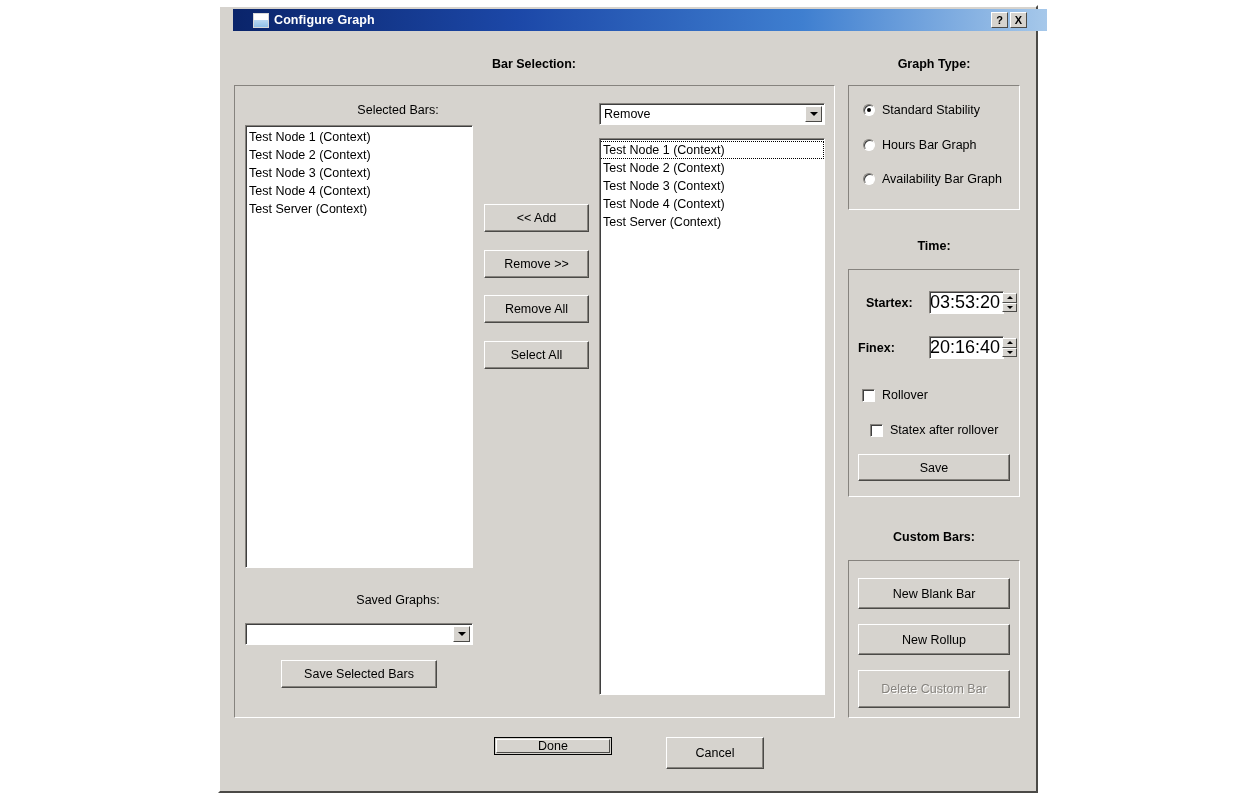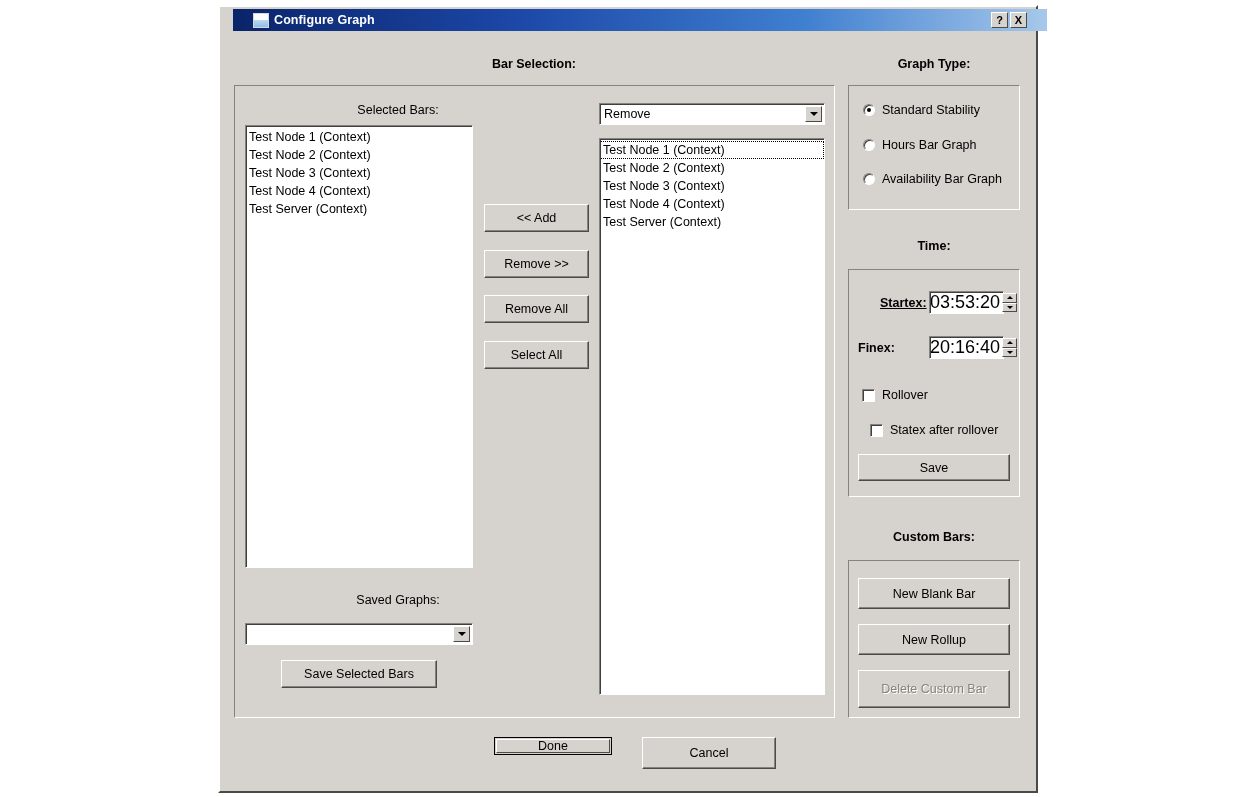--- a/index.html
+++ b/index.html
@@ -422,21 +422,21 @@
   </div>
   <div class="radio-row" style="left:643px; top:165px;">
     <span class="radio-dot"></span>
     <span>Availability Bar Graph</span>
   </div>
 
   <div class="section-title" style="left:626px; top:232px; width:176px;">Time:</div>
 
   <div class="groupbox" style="left:628px; top:262px; width:172px; height:228px;"></div>
 
-  <div class="label bold" style="left:660px; top:289px;text-decoration:underline;">Startex:</div>
+  <div class="label bold" style="left:646px; top:289px;">Startex:</div>
   <div class="spinner" style="left:709px; top:284px; width:75px; height:23px;">
     <div class="spin-text">03:53:20</div>
     <div class="spin-btns">
       <div class="spin-b">
           <div class="tri-up"></div>
         </div>
       <div class="spin-b">
           <div class="tri-dn"></div>
         </div>
     </div>
@@ -471,15 +471,15 @@
   <div class="groupbox" style="left:628px; top:553px; width:172px; height:158px;"></div>
 
   <div class="btn" style="left:638px; top:571px; width:152px; height:31px;">New Blank Bar</div>
   <div class="btn" style="left:638px; top:617px; width:152px; height:31px;">New Rollup</div>
   <div class="btn disabled" style="left:638px; top:663px; width:152px; height:38px;">Delete Custom Bar</div>
 
   <div class="btn default-btn" style="left:274px; top:730px; width:118px; height:18px;">
     <span class="inner"></span>
     <span>Done</span>
   </div>
-  <div class="btn" style="left:422px; top:730px; width:134px; height:32px;">Cancel</div>
+  <div class="btn" style="left:446px; top:730px; width:98px; height:32px;">Cancel</div>
 
 </div>
 
 </body></html>

